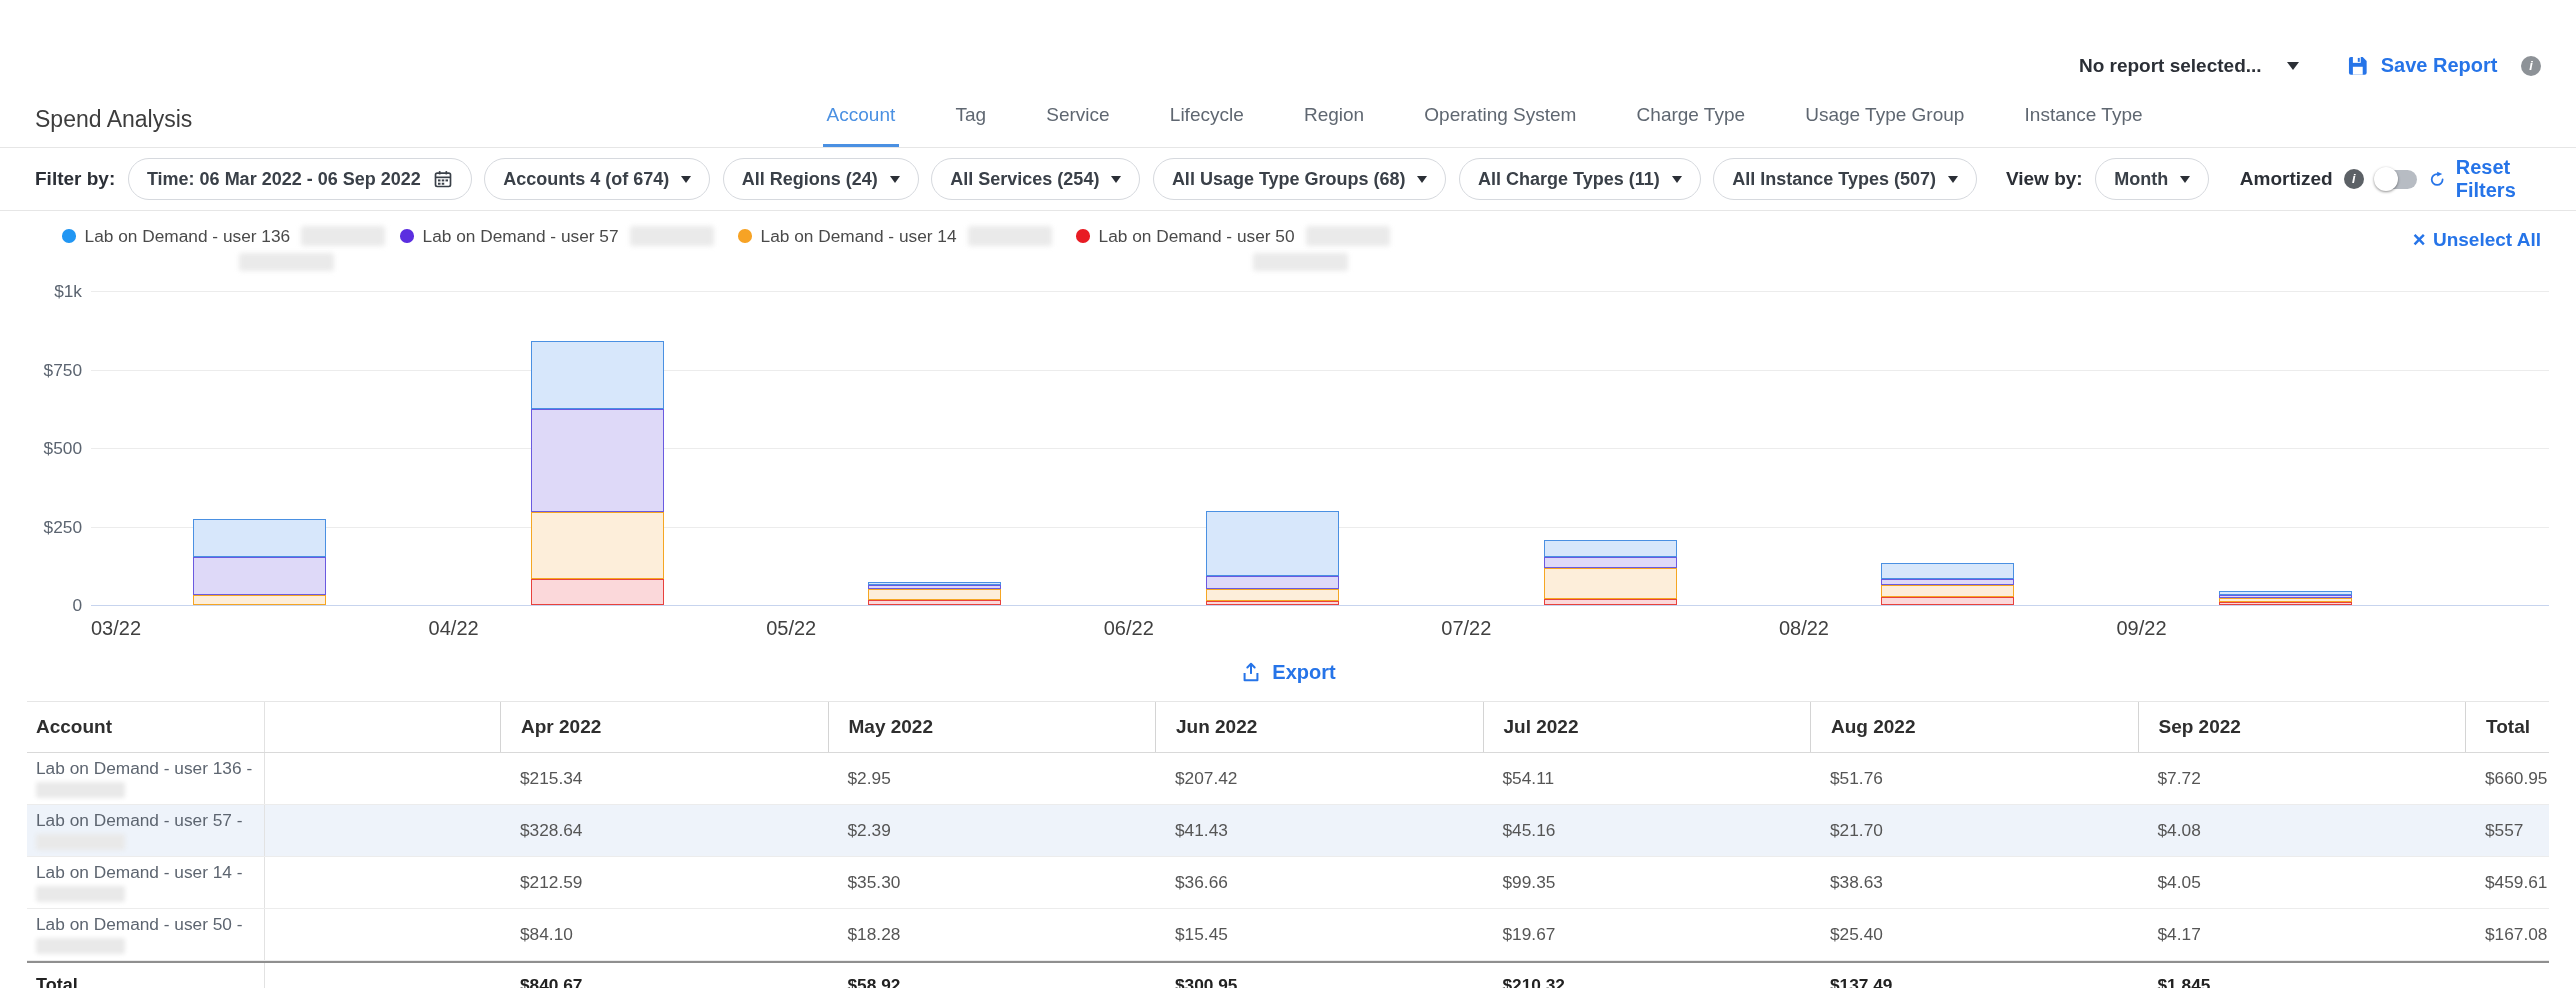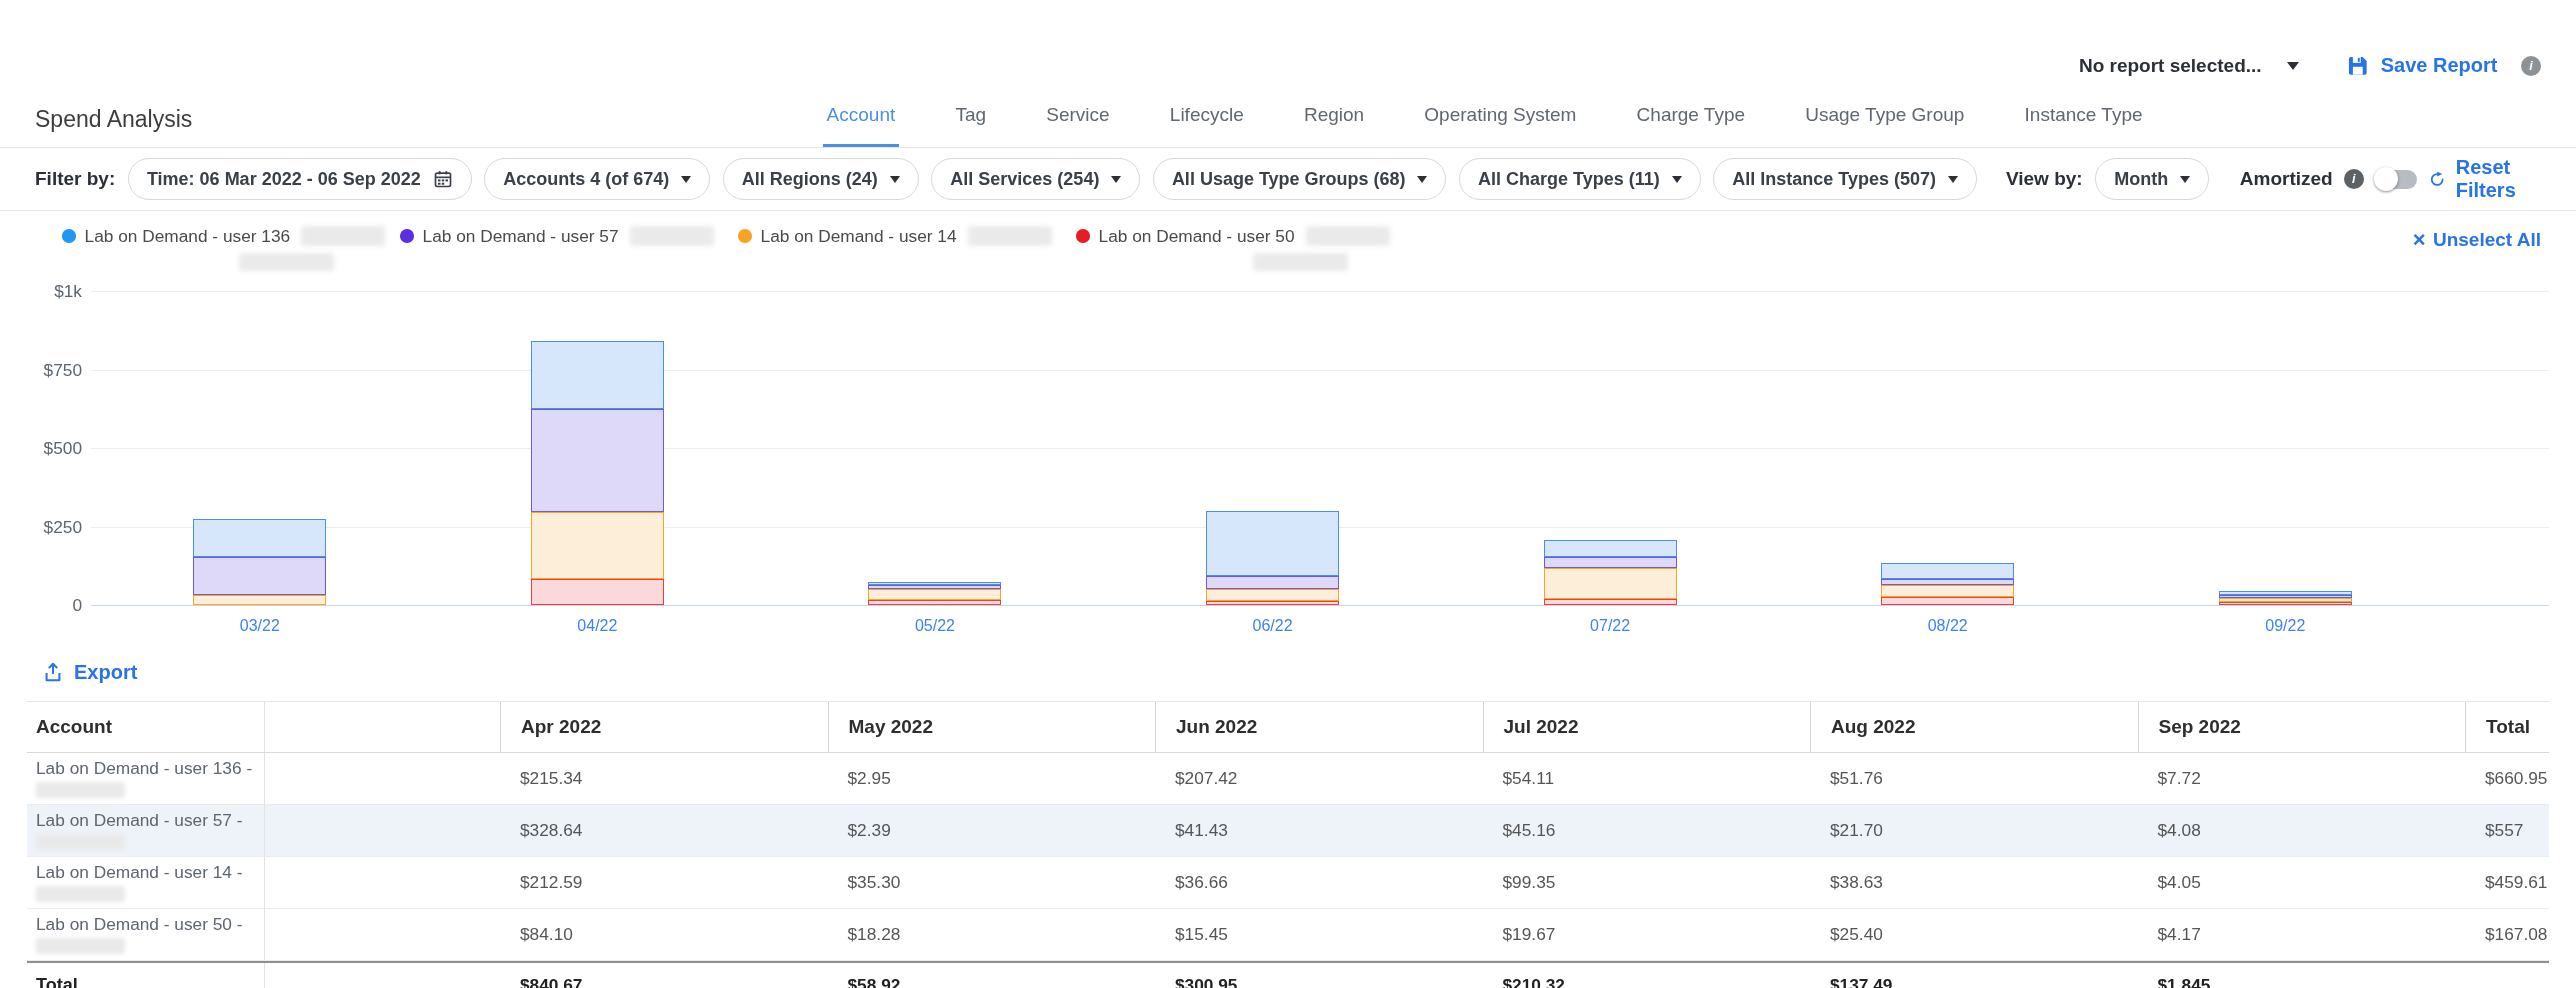--- a/index.html
+++ b/index.html
@@ -51,24 +51,24 @@
   .chart-wrap{position:relative;height:359px;margin:1.8px 27px 0;}
   .plot{position:absolute;left:64px;right:0;top:12.7px;height:314px;}
   .gridline{position:absolute;left:0;right:0;height:0.9px;background:#ececec;}
   .gridline.base{background:#c7d4ee;}
   .ytick{position:absolute;width:53px;left:-62px;text-align:right;font-size:17.3px;color:#5b6470;transform:translateY(-50%);}
   .bars{position:absolute;left:0;bottom:0;width:2363px;height:100%;display:flex;align-items:flex-end;}
   .slot{flex:1;display:flex;justify-content:center;align-items:flex-end;height:100%;}
   .bar{width:133px;display:flex;flex-direction:column-reverse;}
   .seg{width:100%;border:1.8px solid;}
   .xlabels{position:absolute;left:64px;top:338px;width:2363px;display:flex;}
-  .xlabel{flex:1;text-align:center;font-size:16px;color:#3b82f6;}
-
-  
-  .export-row{display:flex;justify-content:flex-start;align-items:center;padding:23.6px 42px 16.4px;}
+  .xlabel{flex:1;text-align:left;font-size:20px;color:#404040;}
+
+  
+  .export-row{display:flex;justify-content:center;align-items:center;padding:23.6px 42px 16.4px;}
   .export-btn{display:flex;align-items:center;gap:10px;color:#2674e8;font-weight:700;font-size:20px;cursor:pointer;}
 
   
   .spend-table{margin:0 27px;border-top:0.9px solid #e6e6e6;}
   .trow{display:grid;grid-template-columns:238px 235px repeat(6,1fr) 84px;align-items:center;border-bottom:0.9px solid #ececec;}
   .trow.head{border-bottom:0.9px solid #d9d9d9;}
   .trow.hl{background:#eef3fa;}
   .trow.total{border-top:2.7px double #8f8f8f;border-bottom:0.9px solid #e0e0e0;}
   .cell{height:51px;display:flex;align-items:center;padding-left:20px;font-size:17.3px;color:#555;}
   .trow.head .cell{height:50px;font-size:19px;font-weight:700;color:#2e2e2e;}

